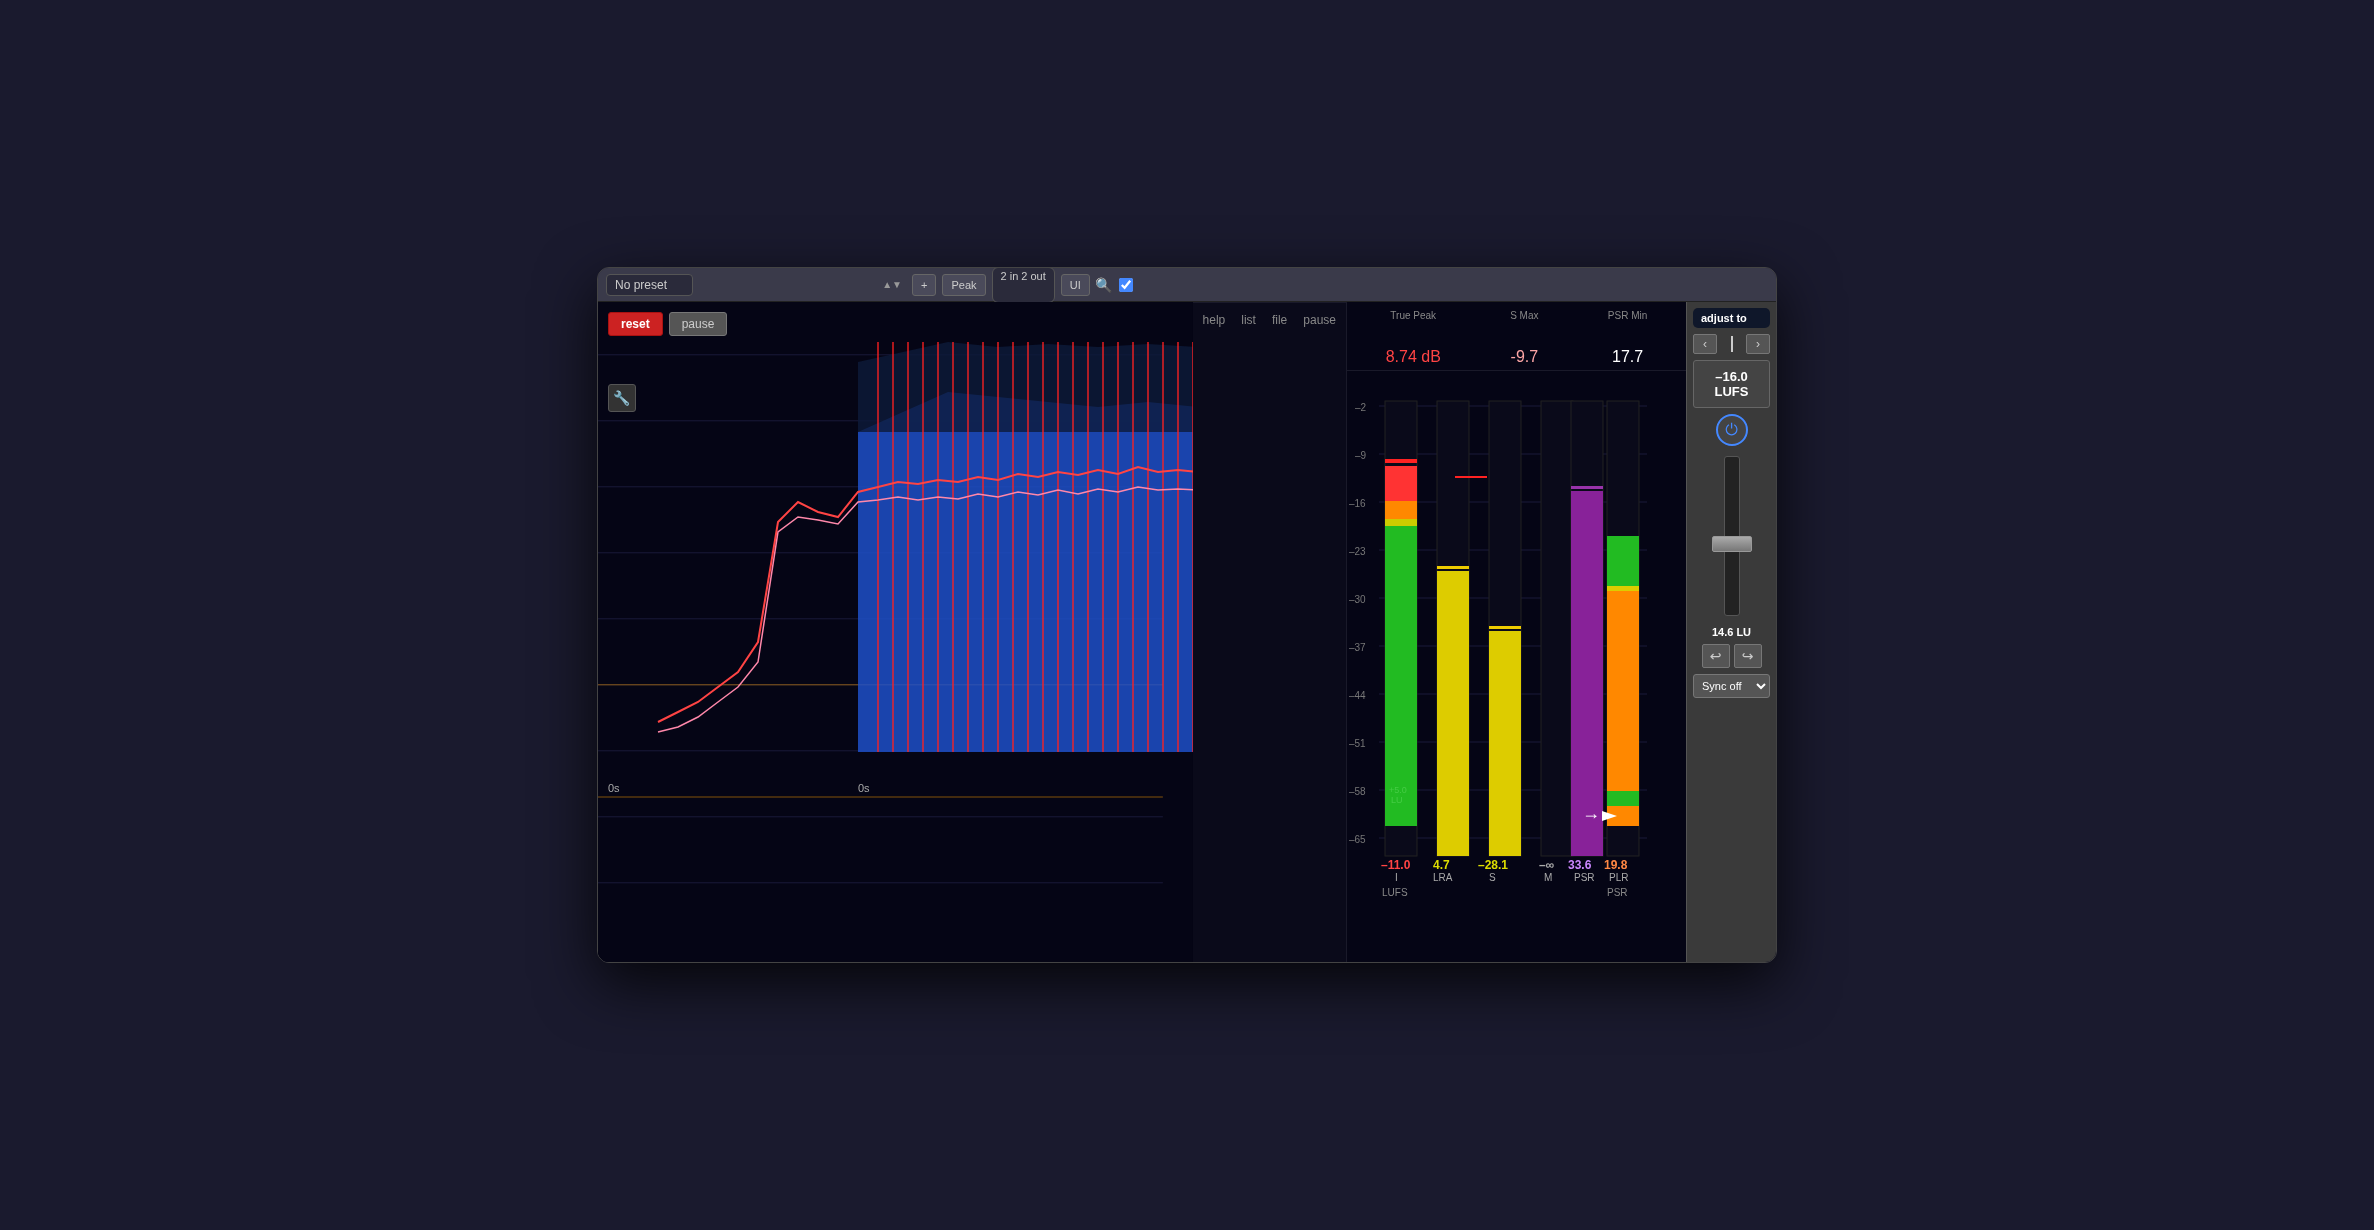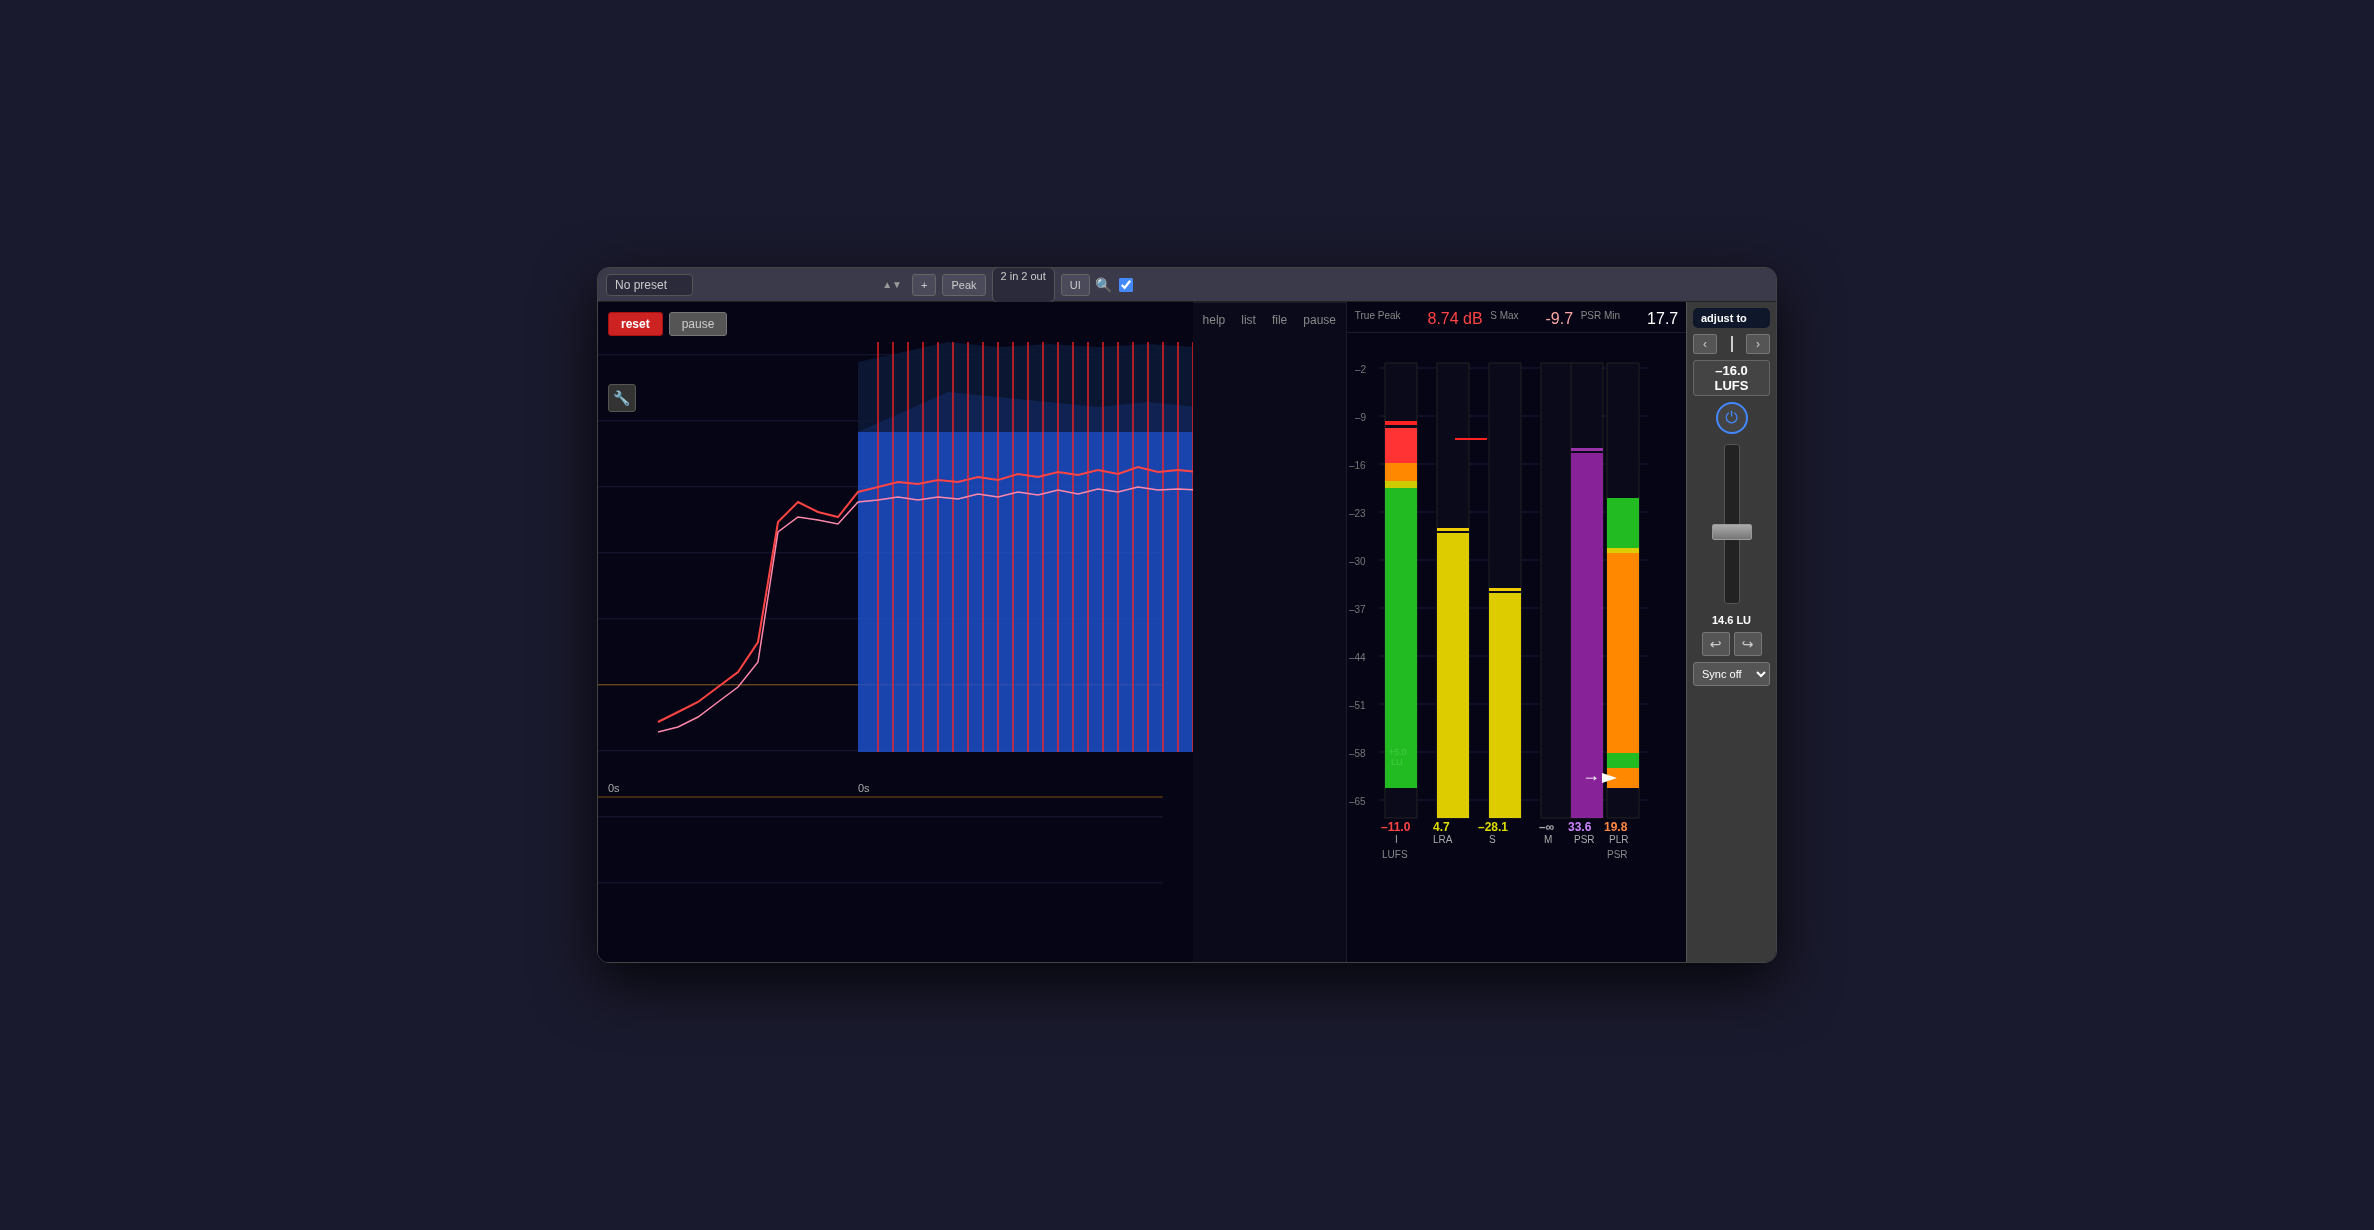--- a/index.html
+++ b/index.html
@@ -228,21 +228,22 @@
 
     
     .stats-row {
       display: flex;
       justify-content: space-around;
       padding: 8px 4px 4px;
       border-bottom: 1px solid #1a1a2a;
     }
     .stat-item {
       display: flex;
-      flex-direction: row;
+      flex-direction: column;
+      align-items: center;
       gap: 27px;
     }
     .stat-label {
       color: #888;
       font-size: 10px;
     }
     .stat-value {
       font-size: 16px;
       font-weight: normal;
     }
@@ -300,21 +301,21 @@
       background: #ccc;
       margin: 0 4px;
     }
 
     .lufs-value {
       color: #fff;
       font-size: 13px;
       font-weight: bold;
       background: #444;
       border: 1px solid #666;
-      padding: 2px 6px;
+      padding: 8px 6px;
       border-radius: 3px;
       width: 100%;
       text-align: center;
     }
 
     .power-btn {
       width: 32px;
       height: 32px;
       border-radius: 50%;
       background: #444;

